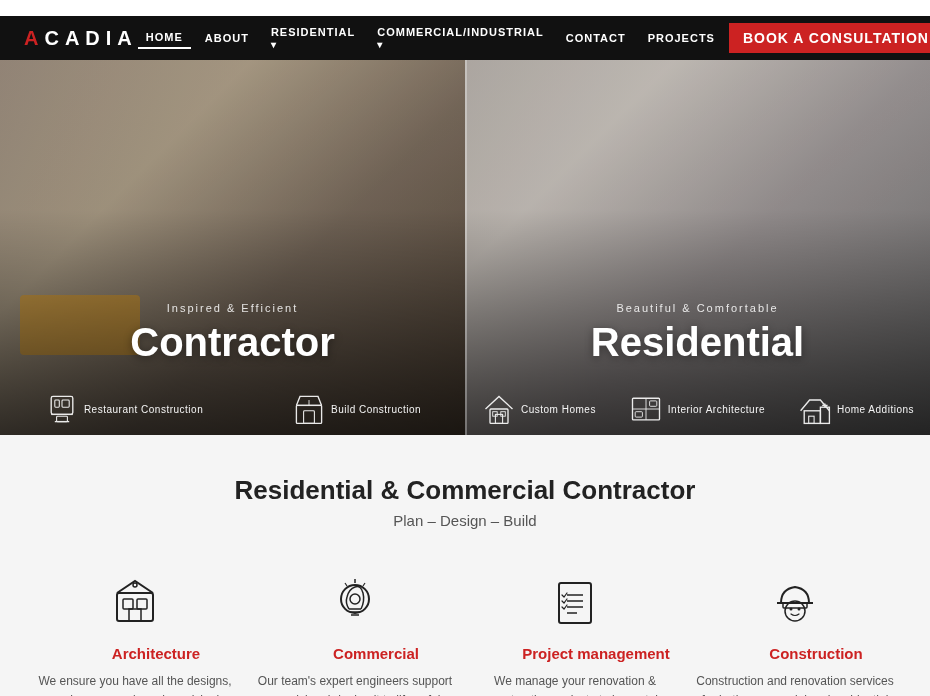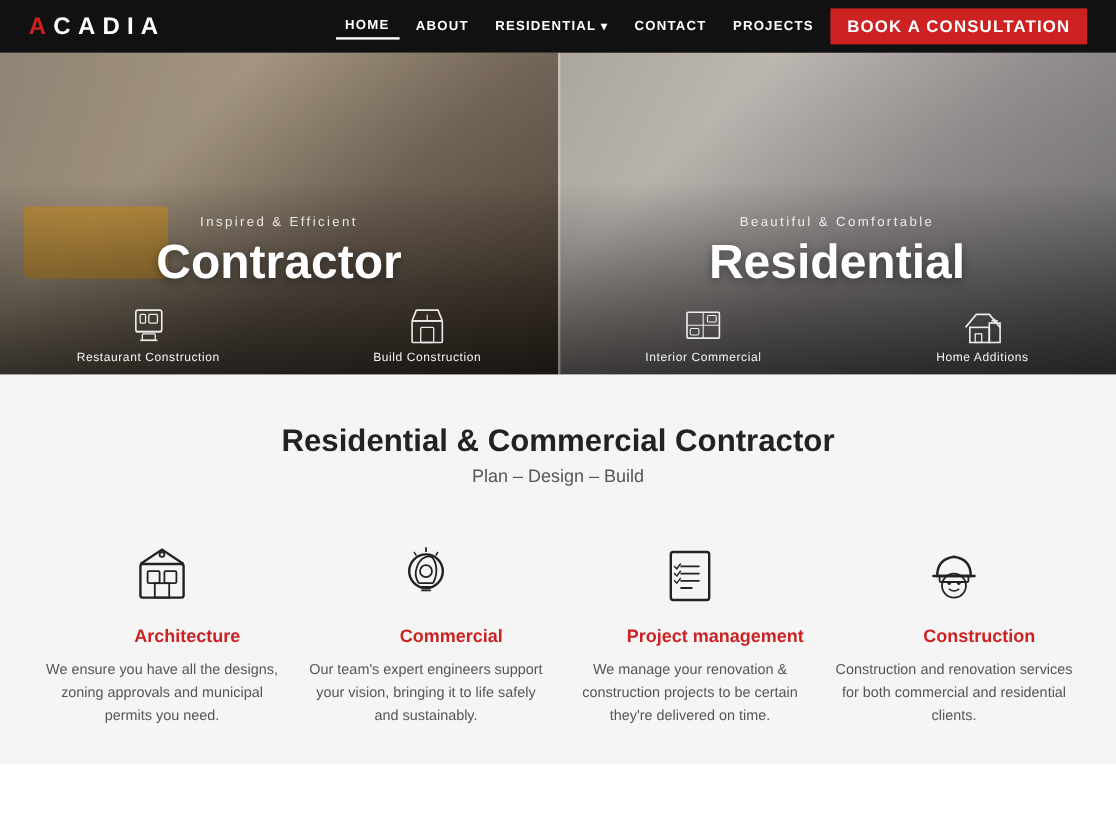--- a/index.html
+++ b/index.html
@@ -8,20 +8,21 @@
     
     header {
       background: #111;
       display: flex;
       align-items: center;
       justify-content: space-between;
       padding: 0 24px;
       height: 44px;
       position: relative;
       z-index: 10;
+      margin-top: 16px;
     }
     .logo {
       display: flex;
       align-items: center;
       gap: 0;
     }
     .logo-text {
       color: #fff;
       font-size: 20px;
       font-weight: 700;
@@ -61,21 +62,21 @@
       font-weight: 700;
       letter-spacing: 1px;
       text-transform: uppercase;
       cursor: pointer;
       white-space: nowrap;
     }
 
     
     .hero {
       display: flex;
-      height: 268px;
+      height: 375px;
       position: relative;
       border-radius: 12px;
     }
     .hero-half {
       flex: 1;
       position: relative;
       overflow: hidden;
       display: flex;
       align-items: flex-end;
       padding-bottom: 0;
@@ -166,21 +167,21 @@
       left: 0;
       right: 0;
       display: flex;
       justify-content: space-around;
       align-items: center;
       padding: 10px 0 8px;
       z-index: 3;
     }
     .hero-icon-item {
       display: flex;
-      flex-direction: column;
+      flex-direction: row;
       align-items: center;
       gap: 4px;
       color: rgba(255,255,255,0.9);
     }
     .hero-icon-item .icon-svg {
       width: 36px;
       height: 36px;
       opacity: 0.9;
     }
     .hero-icon-item span {
@@ -263,20 +264,21 @@
 <header>
   <div class="logo">
     <span class="logo-text">
       <span class="logo-a">A</span><span>CADIA</span>
     </span>
   </div>
   <nav>
     <a href="#" class="active">HOME</a>
     <a href="#">ABOUT</a>
     <a href="#" class="has-arrow">RESIDENTIAL</a>
+    <a href="#" class="has-arrow">COMMERCIAL/INDUSTRIAL</a>
     <a href="#">CONTACT</a>
     <a href="#">PROJECTS</a>
     <button class="btn-consultation">BOOK A CONSULTATION</button>
   </nav>
 </header>
 
 <div class="hero">
 
   <div class="hero-half">
     <div class="bg commercial-bg"></div>
@@ -317,30 +319,40 @@
 
   <div class="hero-half">
     <div class="bg residential-bg"></div>
     <div class="hero-overlay"></div>
     <div class="hero-content">
       <div class="hero-subtitle">Beautiful &amp; Comfortable</div>
       <div class="hero-title">Residential</div>
     </div>
     <div class="hero-icons">
 
+      <div class="hero-icon-item">
+        <svg class="icon-svg" viewBox="0 0 40 40" fill="none" xmlns="http://www.w3.org/2000/svg">
+          <path d="M5 20 L20 6 L35 20" stroke="white" stroke-width="1.5" fill="none"></path>
+          <rect x="10" y="20" width="20" height="16" rx="1" stroke="white" stroke-width="1.5" fill="none"></rect>
+          <rect x="16" y="26" width="8" height="10" stroke="white" stroke-width="1.2" fill="none"></rect>
+          <rect x="13" y="23" width="5" height="5" stroke="white" stroke-width="1" fill="none"></rect>
+          <rect x="22" y="23" width="5" height="5" stroke="white" stroke-width="1" fill="none"></rect>
+        </svg>
+        <span>Custom Homes</span>
+      </div>
 
       <div class="hero-icon-item">
         <svg class="icon-svg" viewBox="0 0 40 40" fill="none" xmlns="http://www.w3.org/2000/svg">
           <rect x="5" y="8" width="30" height="24" rx="1" stroke="white" stroke-width="1.5" fill="none"></rect>
           <line x1="5" y1="20" x2="35" y2="20" stroke="white" stroke-width="1"></line>
           <line x1="20" y1="8" x2="20" y2="32" stroke="white" stroke-width="1"></line>
           <rect x="8" y="23" width="8" height="6" rx="1" stroke="white" stroke-width="1" fill="none"></rect>
           <rect x="24" y="11" width="8" height="6" rx="1" stroke="white" stroke-width="1" fill="none"></rect>
         </svg>
-        <span>Interior Commercial</span>
+        <span>Interior Architecture</span>
       </div>
 
       <div class="hero-icon-item">
         <svg class="icon-svg" viewBox="0 0 40 40" fill="none" xmlns="http://www.w3.org/2000/svg">
           <path d="M4 22 L14 10 L26 10 L36 22" stroke="white" stroke-width="1.5" fill="none"></path>
           <rect x="8" y="22" width="18" height="14" stroke="white" stroke-width="1.5" fill="none"></rect>
           <rect x="13" y="28" width="6" height="8" stroke="white" stroke-width="1.2" fill="none"></rect>
           <rect x="26" y="18" width="10" height="18" stroke="white" stroke-width="1.5" fill="none"></rect>
           <line x1="31" y1="14" x2="31" y2="18" stroke="white" stroke-width="1.5"></line>
           <line x1="28" y1="16" x2="34" y2="16" stroke="white" stroke-width="1.5"></line>

